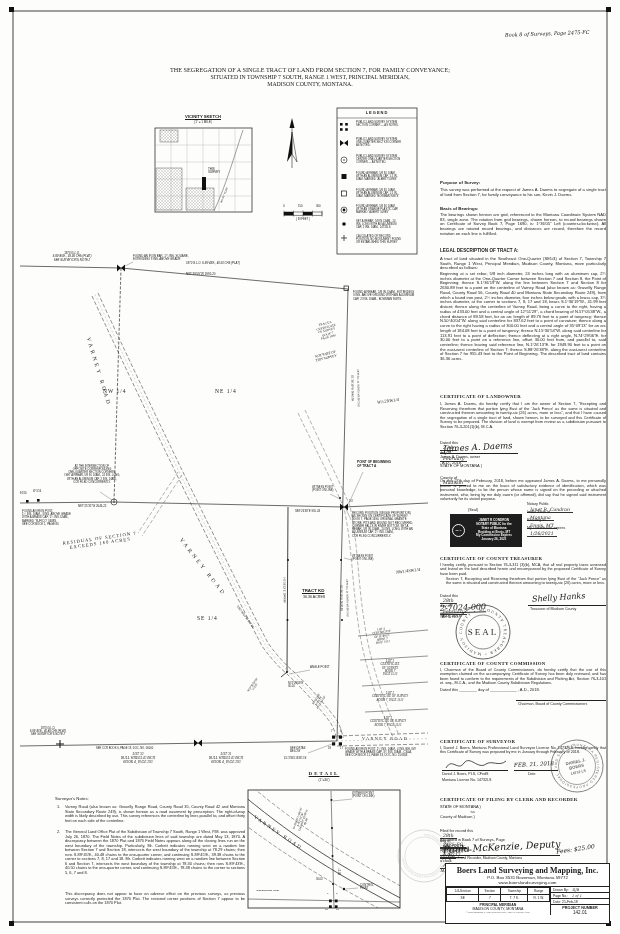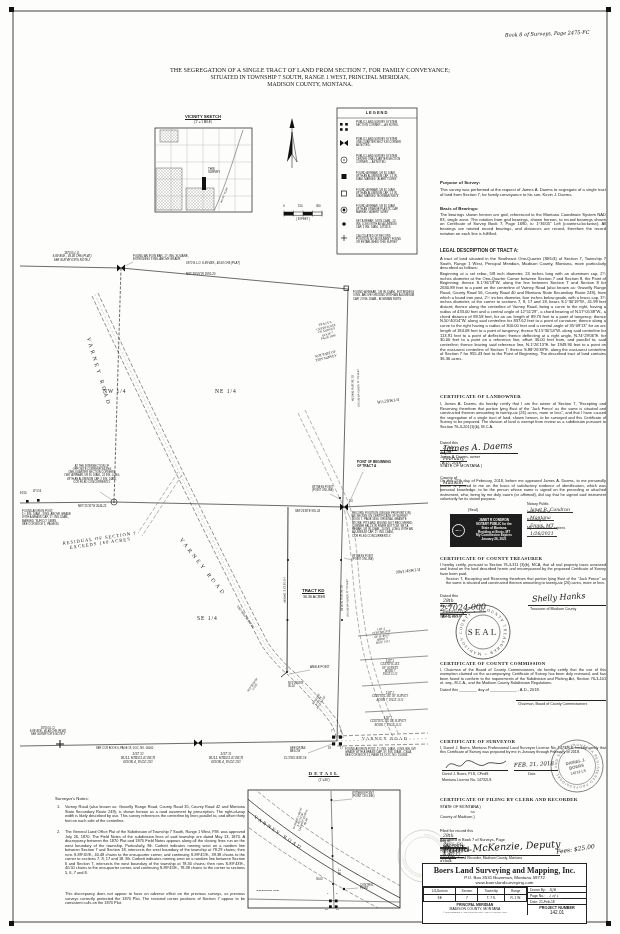--- a/index.html
+++ b/index.html
@@ -12,21 +12,21 @@
   .I{font-style:italic;}
   .B{font-weight:bold;}
   .H{font-family:"DejaVu Serif",serif;font-style:italic;color:#151515;}
   .rc{left:440px;width:166px;font-size:4.1px;text-align:justify;}
   .rct{left:440px;width:166px;font-size:4.8px;font-family:"Liberation Serif",serif;font-weight:bold;letter-spacing:.3px;}
   .rule{position:absolute;border-bottom:.7px solid #222;height:0;}
   .hw-inline{font-family:"DejaVu Serif",serif;font-style:italic;border-bottom:.6px solid #333;padding:0 3px;}
   .stamp{position:absolute;background:#1e1e1e;color:#f5f5f2;display:flex;align-items:center;gap:3px;padding:2px;}
   .stamp .txt{font-size:3.1px;font-weight:bold;text-align:center;line-height:1.25;flex:1;}
   .stamp .circ{width:11px;height:11px;border:.8px solid #f5f5f2;border-radius:50%;display:flex;align-items:center;justify-content:center;font-size:2.4px;}
-  .tb{position:absolute;left:422px;top:863px;width:163px;height:59px;border:1.1px solid #222;background:#fff;}
+  .tb{position:absolute;left:445px;top:863px;width:163px;height:59px;border:1.1px solid #222;background:#fff;}
   .tb .co{font-family:"Liberation Serif",serif;font-weight:bold;font-size:8px;text-align:center;margin-top:2px;}
   .tb .ad{font-size:4.4px;text-align:center;}
   .tb .wb{font-size:4.4px;text-align:center;border-bottom:.8px solid #222;padding-bottom:1px;}
   .tb table{border-collapse:collapse;width:104px;font-size:3.2px;text-align:center;}
   .tb td,.tb th{border:.6px solid #222;padding:1px 0;font-weight:normal;}
   .tb .right{font-size:3.4px;}
 </style>
 </head>
 <body>
 

